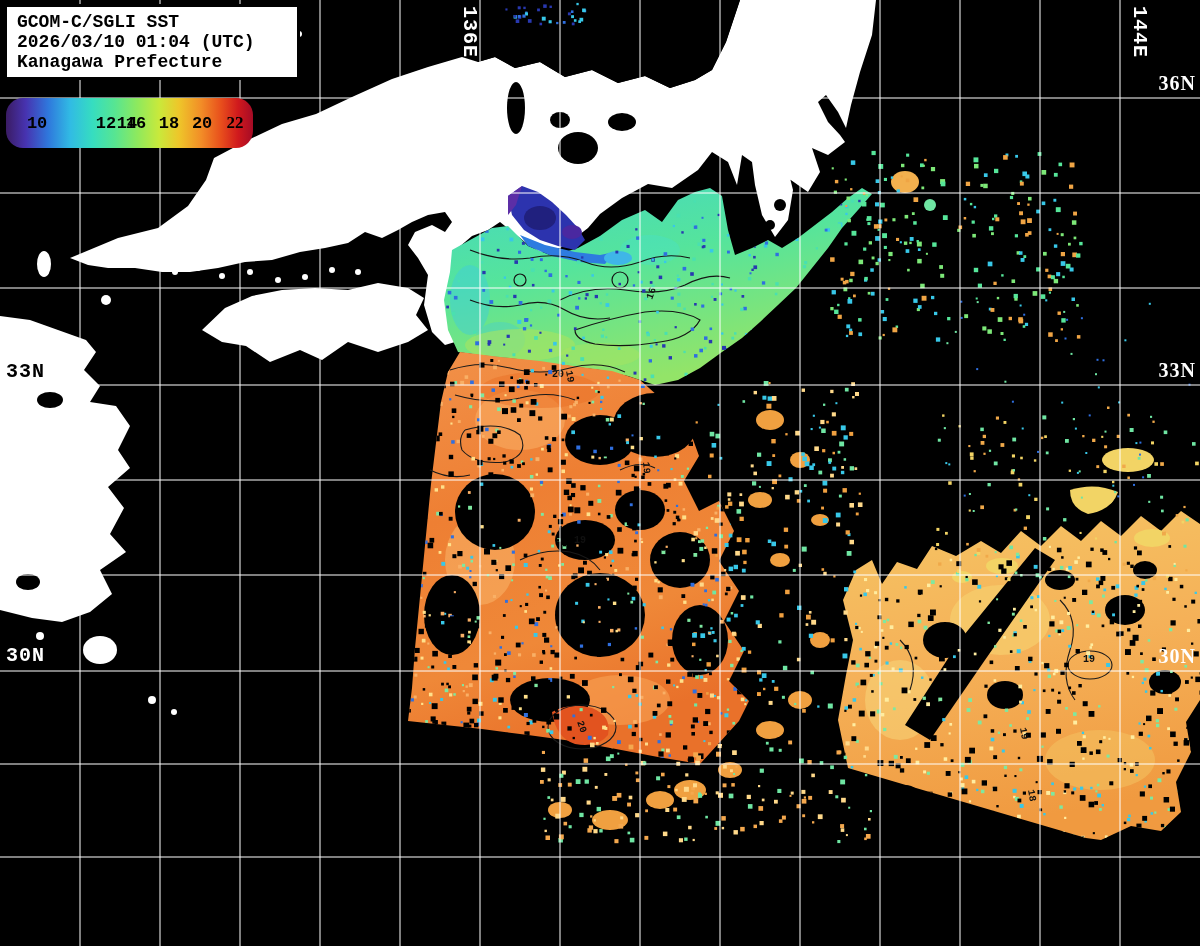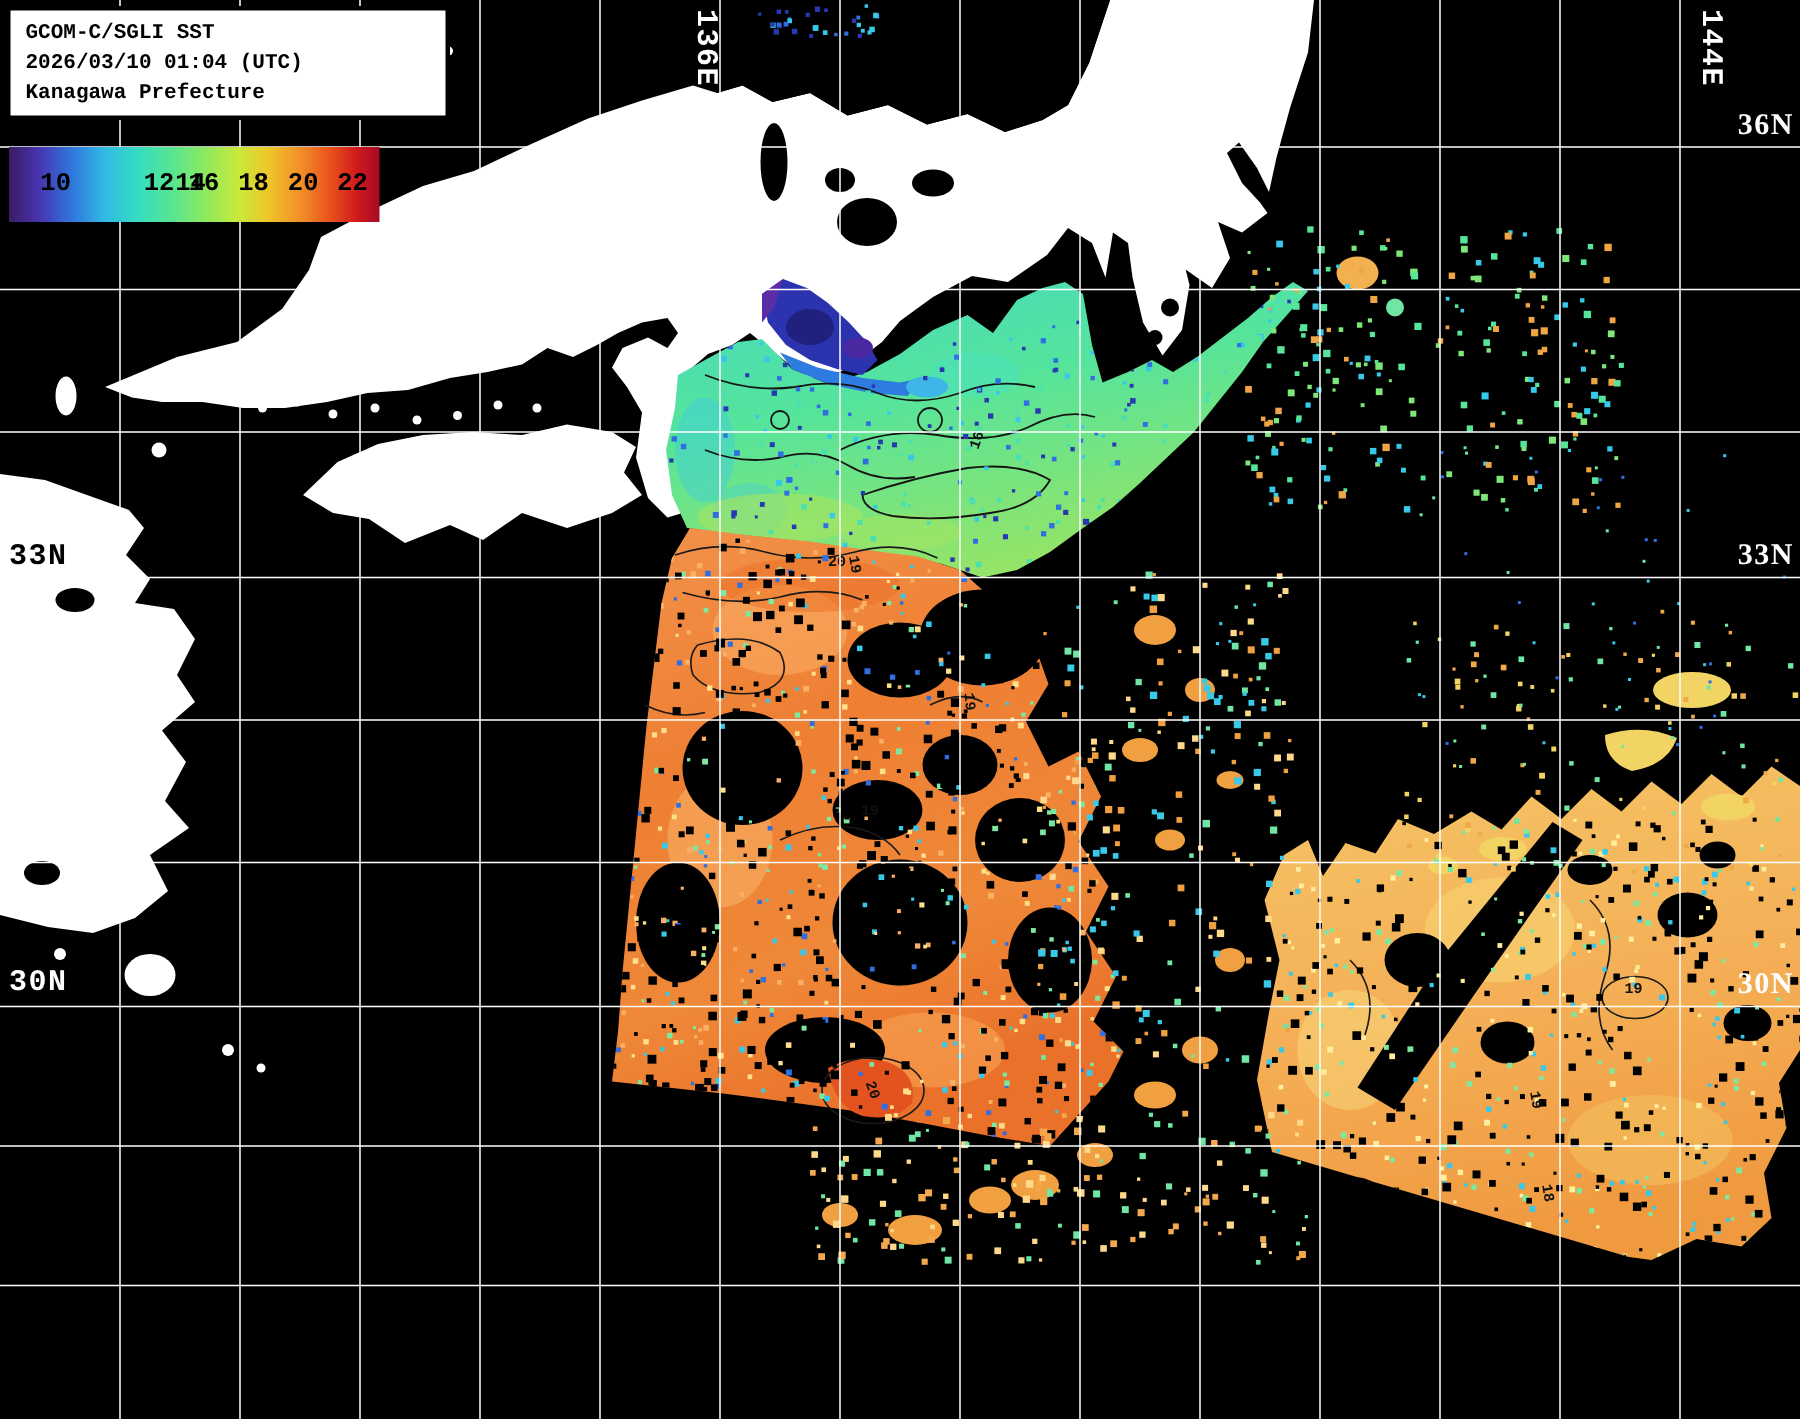--- a/index.html
+++ b/index.html
@@ -2,21 +2,21 @@
 <html><head>
 <meta charset="utf-8">
 <style>
   html,body{margin:0;padding:0;background:#000;}
   #stage{position:relative;width:1200px;height:946px;background:#000;overflow:hidden;
          font-family:"Liberation Mono","DejaVu Sans Mono",monospace;}
   #map-svg{position:absolute;left:0;top:0;}
   
   #title-box{position:absolute;left:4px;top:4px;width:270px;background:#fff;
              border:3px solid #000;padding:5px 10px;z-index:30;}
-  #title-box .tline{font-size:14px;line-height:20px;font-weight:bold;color:#000;white-space:pre;}
+  #title-box .tline{font-size:18px;line-height:20px;font-weight:bold;color:#000;white-space:pre;}
   
   #colorbar{position:absolute;left:6px;top:98px;width:247px;height:50px;z-index:30;}
   #colorbar-gradient{position:absolute;inset:0;}
   .cb-tick{position:absolute;top:50%;transform:translate(-50%,-50%);
            font-size:17px;font-weight:bold;color:#000;}
   
   .glabel{position:absolute;color:#fff;font-size:20px;font-weight:bold;line-height:20px;
           letter-spacing:1px;z-index:20;white-space:nowrap;}
   .glabel.lon{transform:rotate(90deg);transform-origin:top left;}
   .glabel.lat-right{width:56px;text-align:right;font-family:Liberation Serif, serif;}
@@ -2858,28 +2858,28 @@
       </g>
 </svg>
 
 <div id="title-box">
   <div class="tline">GCOM-C/SGLI SST</div>
   <div class="tline">2026/03/10 01:04 (UTC)</div>
   <div class="tline">Kanagawa Prefecture</div>
 </div>
 
 <div id="colorbar">
-  <div id="colorbar-gradient" style="background: linear-gradient(90deg, rgb(59, 28, 100) 0%, rgb(71, 51, 176) 8%, rgb(47, 119, 220) 17%, rgb(49, 187, 228) 26%, rgb(54, 221, 192) 35%, rgb(87, 229, 146) 44%, rgb(141, 233, 94) 53%, rgb(201, 233, 59) 62%, rgb(238, 198, 42) 70%, rgb(242, 141, 39) 79%, rgb(232, 79, 28) 87%, rgb(208, 25, 29) 94%, rgb(165, 11, 38) 100%);">
+  <div id="colorbar-gradient" style="background: linear-gradient(90deg, rgb(59, 28, 100) 0%, rgb(71, 51, 176) 8%, rgb(47, 119, 220) 17%, rgb(49, 187, 228) 26%, rgb(54, 221, 192) 35%, rgb(87, 229, 146) 44%, rgb(141, 233, 94) 53%, rgb(201, 233, 59) 62%, rgb(238, 198, 42) 70%, rgb(242, 141, 39) 79%, rgb(232, 79, 28) 87%, rgb(208, 25, 29) 94%, rgb(165, 11, 38) 100%); border-radius: 17px;">
         <span class="cb-tick" style="left: 12.6%;">10</span>
         <span class="cb-tick" style="left: 25.9%; margin-left: 36px;">12</span>
         <span class="cb-tick" style="left: 39.3%; margin-left: 24px;">14</span>
         <span class="cb-tick" style="left: 52.6%;">16</span>
         <span class="cb-tick" style="left: 66%;">18</span>
         <span class="cb-tick" style="left: 79.4%;">20</span>
-        <span class="cb-tick" style="left: 92.7%;">22</span>
+        <span class="cb-tick" style="left: 92.7%; font-family: Liberation Serif, serif;">22</span>
       </div>
 </div>
 
 <div class="glabel lon" style="left:479px;top:6px"><span>136E</span></div>
 <div class="glabel lon" style="left:1149px;top:6px"><span>144E</span></div>
 <div class="glabel lat-right" style="left:1140px;top:73px"><span>36N</span></div>
 <div class="glabel lat-right" style="left:1140px;top:360px"><span>33N</span></div>
 <div class="glabel lat-right" style="left:1140px;top:646px"><span>30N</span></div>
 <div class="glabel dark" style="left:6px;top:362px"><span>33N</span></div>
 <div class="glabel" style="left:6px;top:646px"><span>30N</span></div>

